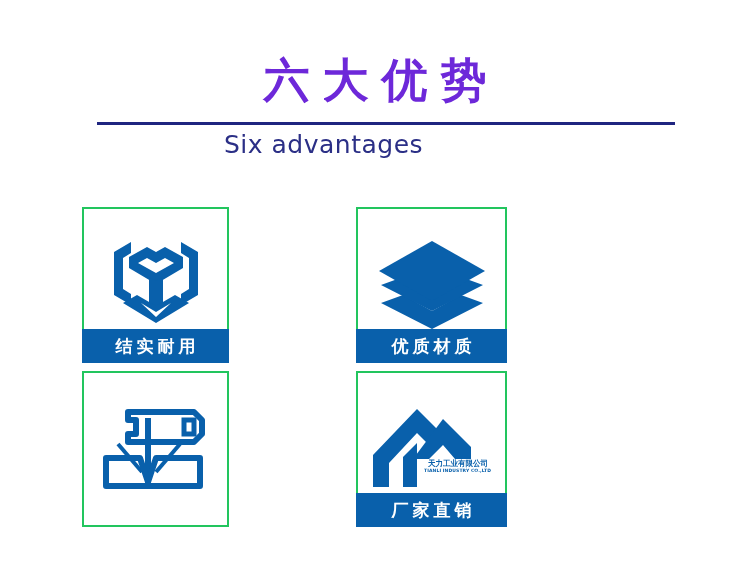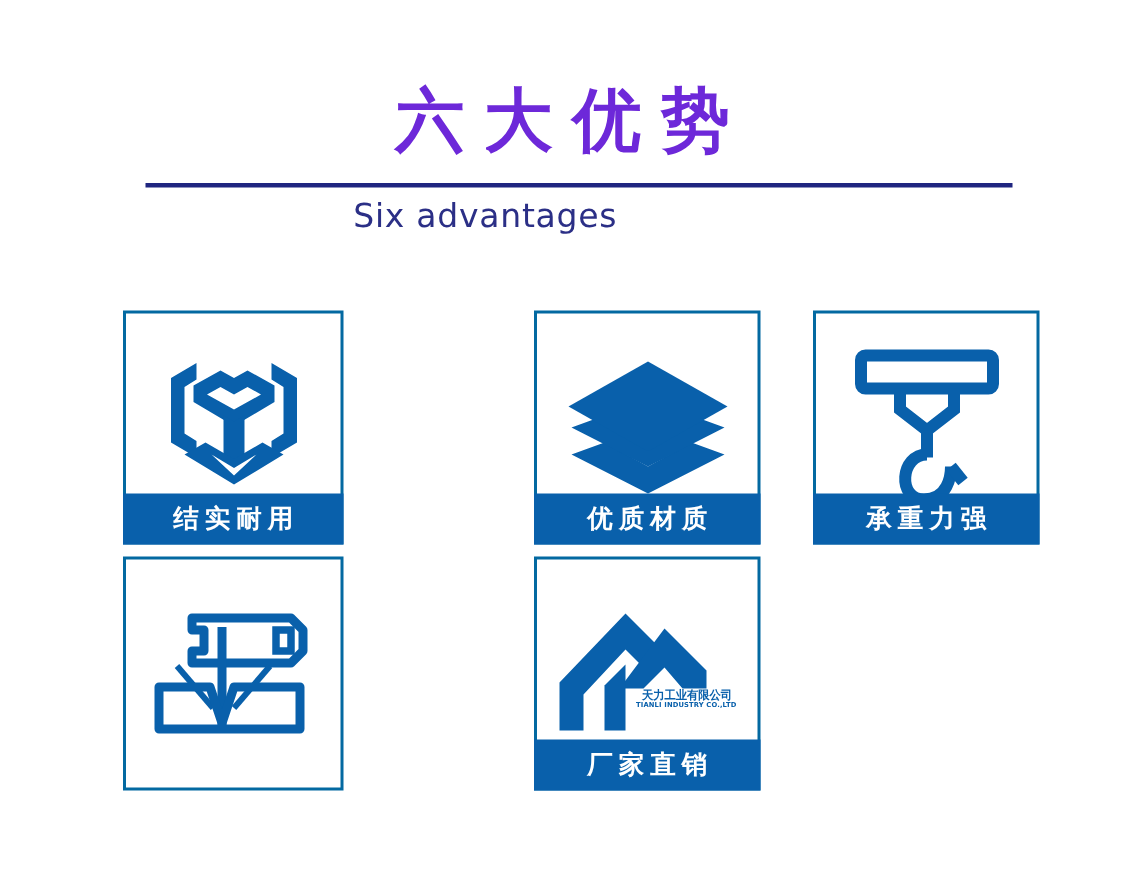--- a/index.html
+++ b/index.html
@@ -44,38 +44,38 @@
     width: 578px;
     height: 3px;
     background: #1f2580;
   }
   #title-en {
     position: absolute;
     left: 0;
     top: 128px;
     width: 647px;
     text-align: center;
-    font-size: 22px;
+    font-size: 25px;
     letter-spacing: 0.5px;
     color: #2b2f86;
     line-height: 34px;
   }
 
   
   #grid {
     position: absolute;
     left: 0;
     top: 190px;
     width: 750px;
     height: 360px;
   }
   .card {
     position: absolute;
     box-sizing: border-box;
-    border: 2px solid #0369a1;
+    border: 2px solid #22c55e;
     background: #ffffff;
   }
   .card.c1 { left: 82px; width: 147px; }
   .card.c2 { left: 312px; width: 151px; margin-left: 44px; }
   .card.c3 { left: 542px; width: 151px; }
   .card.r1 { top: 17px;  height: 156px; }
   .card.r2 { top: 181px; height: 156px; }
 
   .card-icon {
     position: absolute;
@@ -184,39 +184,20 @@
 
           <path d="M8 52 L30 44 L59 60 L88 44 L110 52 L59 78 Z"></path>
 
           <path d="M59 8 L112 38 L59 68 L6 38 Z"></path>
         </g>
       </svg>
     </div>
     <div class="card-label">优质材质</div>
   </div>
 
-  <div class="card c3 r1">
-    <div class="card-icon">
-      <svg width="108" height="112" viewBox="0 0 108 112" fill="none">
-        <g stroke="#0960ab" fill="none">
-
-          <rect x="10" y="8" width="88" height="22" rx="3" stroke-width="8"></rect>
-
-          <path d="M36 30 L36 44 L54 58 L72 44 L72 30" stroke-width="8" stroke-linejoin="miter"></path>
-
-          <path d="M54 58 L54 76" stroke-width="8"></path>
-
-          <path d="M54 74 C36 74 34 104 52 104 C68 104 70 88 70 82" stroke-width="8" stroke-linecap="butt"></path>
-
-          <path d="M70 82 L78 92" stroke-width="8" stroke-linecap="butt"></path>
-        </g>
-      </svg>
-    </div>
-    <div class="card-label">承重力强</div>
-  </div>
 
   <div class="card c1 r2">
     <div class="card-icon">
       <svg width="116" height="110" viewBox="0 0 116 110" fill="none">
         <g stroke="#0960ab" fill="none">
 
           <path d="M30 18 L96 18 L104 26 L104 40 L96 48 L30 48 L30 40 L38 40 L38 26 L30 26 Z" stroke-width="6" stroke-linejoin="round"></path>
           <path d="M86 26 L96 26 L96 40 L86 40 Z" stroke-width="5"></path>
 
           <path d="M50 24 L50 92" stroke-width="6"></path>

